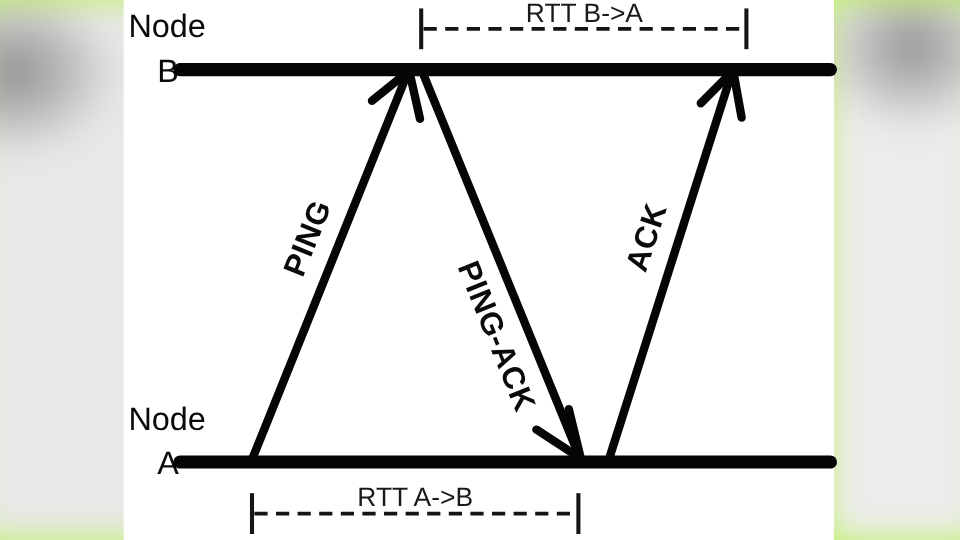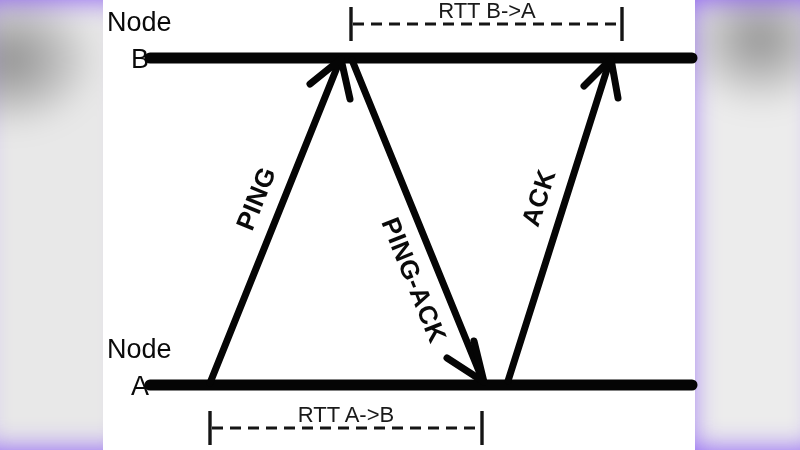--- a/index.html
+++ b/index.html
@@ -13,21 +13,21 @@
     height: 450px;
     overflow: hidden;
     font-family: "Liberation Sans", sans-serif;
   }
 
   #stage {
     position: relative;
     width: 800px;
     height: 450px;
     overflow: hidden;
-    background: #8b5cf6;
+    background: #bef264;
   }
 
   
   .backdrop {
     position: absolute;
     top: 0;
     height: 450px;
     filter: blur(14px);
     pointer-events: none;
   }

